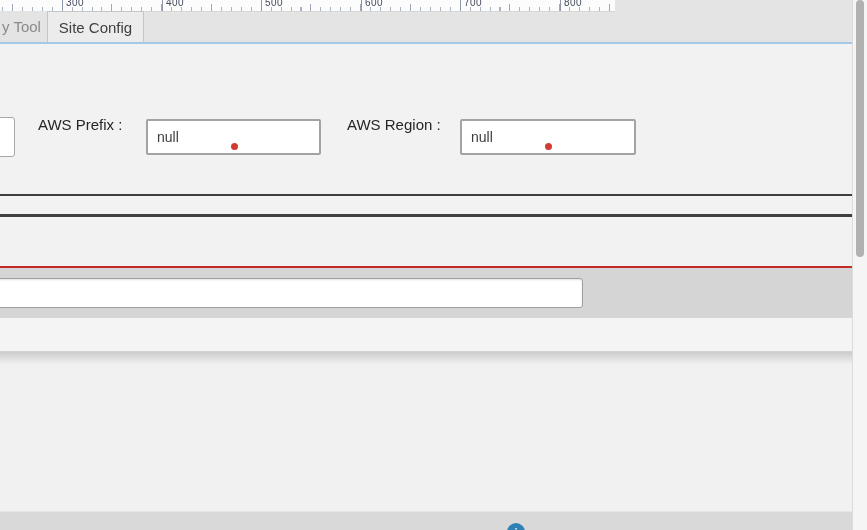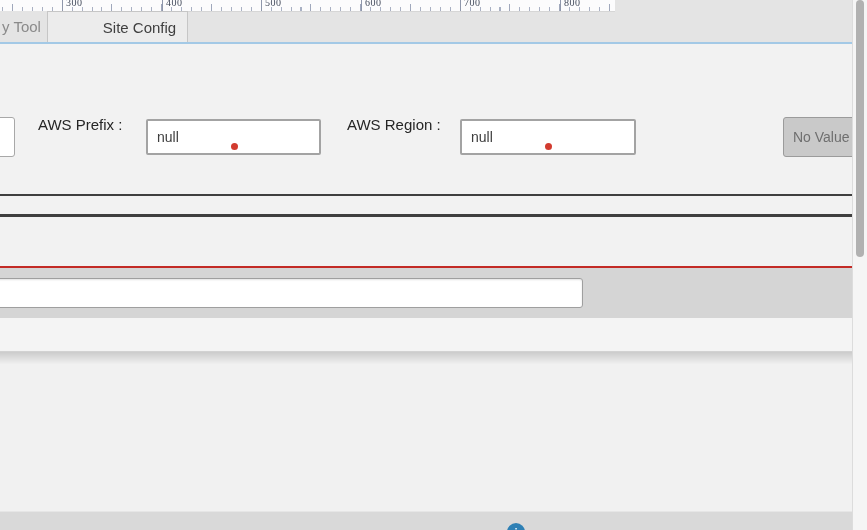--- a/index.html
+++ b/index.html
@@ -1,29 +1,29 @@
 <!DOCTYPE html>
 <html><head>
 <meta charset="utf-8">
 <style>
   html,body{margin:0;padding:0;}
   body{font-family:"Liberation Sans", sans-serif;}
   .screen{position:relative;width:867px;height:530px;overflow:hidden;background:#f2f2f2;}
 
   
   .tabstrip{position:absolute;left:0;top:0;width:867px;height:43px;background:#e4e4e4;}
-  .ruler{position:absolute;left:0;top:0;width:615px;height:11px;background:#fcfcfd;overflow:hidden;border-bottom:1px solid #d6d6d6;font-family:Liberation Serif, serif;}
+  .ruler{position:absolute;left:0;top:0;width:615px;height:11px;background:#fcfcfd;overflow:hidden;border-bottom:1px solid #d6d6d6;}
   .ruler-minor{position:absolute;inset:0;background-image:repeating-linear-gradient(to right,#a9b1c4 0 1px,transparent 1px 9.95px);background-size:100% 4px;background-position:2.3px 100%;background-repeat:no-repeat;}
   .ruler-mid{position:absolute;inset:0;background-image:repeating-linear-gradient(to right,#a0a8bc 0 1px,transparent 1px 49.75px);background-size:100% 7px;background-position:12.3px 100%;background-repeat:no-repeat;}
   .major-tick{position:absolute;top:0;bottom:0;width:1px;background:#8f97ab;}
   .ruler-num{position:absolute;top:-2px;font-size:10px;line-height:10px;color:#434b5c;letter-spacing:.5px;}
 
   .tab{position:absolute;top:11px;height:31px;font-size:15px;display:flex;align-items:center;}
   .tab-cut{left:0;width:47px;color:#8a8a8a;border-right:1px solid #c6c6c6;padding-left:2px;background:#e4e4e4;}
-  .tab-active{left:47px;width:95px;background:#ececec;border:1px solid #c6c6c6;border-bottom:none;color:#3f3f3f;justify-content:center;padding-left:44px;}
+  .tab-active{left:47px;width:95px;background:#ececec;border:1px solid #c6c6c6;border-bottom:none;color:#3f3f3f;justify-content:center;}
   .accent-line{position:absolute;left:0;top:42px;width:852px;height:2px;background:#a3c9e6;}
 
   
   .cut-box{position:absolute;left:-12px;top:117px;width:27px;height:40px;background:#ffffff;border:1px solid #a8a8a8;border-radius:3px;box-sizing:border-box;}
   .field-label{position:absolute;top:116px;font-size:15px;font-weight:normal;color:#262626;white-space:nowrap;}
   .lbl-prefix{left:38px;}
   .lbl-region{left:347px;}
   .lbl-backend{left:661px;}
   .err-wrap{position:absolute;top:119px;height:36px;background:#ffffff;border:2px solid #a3a3a3;border-radius:2px;box-sizing:border-box;}
   .wrap-prefix{left:146px;width:175px;}
@@ -92,23 +92,20 @@
     <input type="text" value="null" style="">
     <span class="err-dot"></span>
   </div>
 
   <span class="field-label lbl-region">AWS Region :</span>
   <div class="err-wrap wrap-region">
     <input type="text" value="null" style="">
     <span class="err-dot"></span>
   </div>
 
-  <div class="select-box">
-    <span>No Value</span>
-  </div>
 
   <div class="dark-line-1"></div>
   <div class="dark-line-2"></div>
   <div class="red-line"></div>
 
   <div class="gray-strip">
     <input type="text" class="wide-input" value="" style="">
   </div>
 
   <div class="upper-panel"></div>

